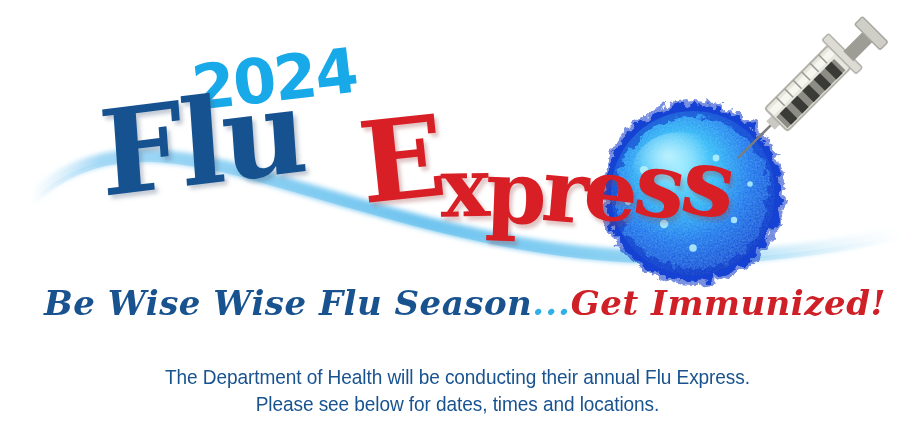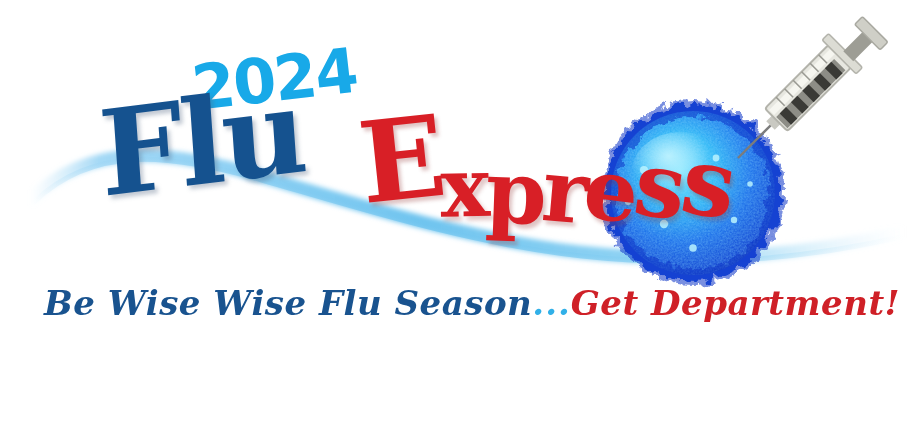--- a/index.html
+++ b/index.html
@@ -264,17 +264,21 @@
 
   <div class="wordart">
     <div class="year">2024</div>
     <div class="flu">Flu</div>
     <div class="express">
       <span class="ch" style="transform:rotate(-9deg) translateY(-4px);">E</span><span class="ch" style="transform:rotate(-4deg) translateY(10px);font-size:0.74em;">x</span><span class="ch" style="transform:rotate(-1deg) translateY(14px);font-size:0.78em;">p</span><span class="ch" style="transform:rotate(2deg) translateY(10px);font-size:0.78em;">r</span><span class="ch" style="transform:rotate(4deg) translateY(6px);font-size:0.76em;">e</span><span class="ch" style="transform:rotate(5deg) translateY(0px);font-size:0.8em;">s</span><span class="ch" style="transform:rotate(6deg) translateY(-4px);font-size:0.84em;">s</span>
     </div>
   </div>
 
   <div class="tagline">
-    <span class="seg tag-navy">Be Wise Wise Flu Season</span><span class="seg tag-dots">...</span><span class="seg tag-red">Get Department!</span>
-  </div>
-
+    <span class="seg tag-navy">Be Wise Wise Flu Season</span><span class="seg tag-dots">...</span><span class="seg tag-red">Get Immunized!</span>
+  </div>
+
+  <div class="bodycopy">
+    <span class="line">The Department of Health will be conducting their annual Flu Express.</span>
+    <span class="line">Please see below for dates, times and locations.</span>
+  </div>
 
 </div>
 
 </body></html>

